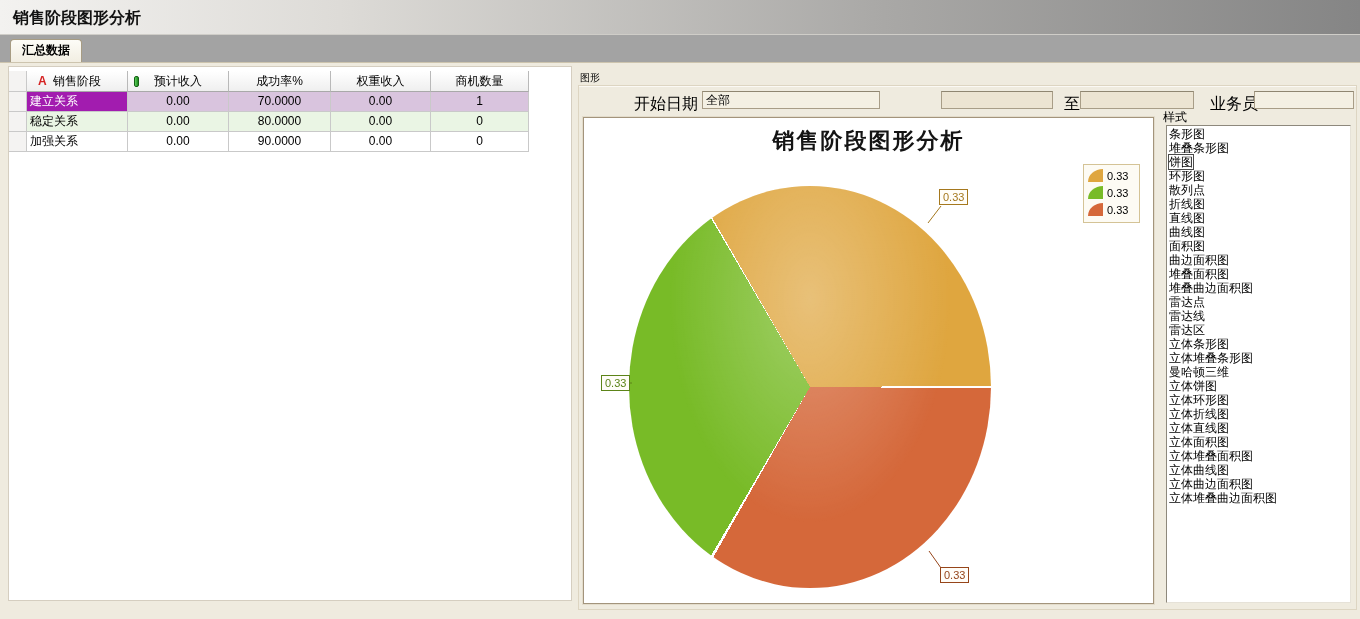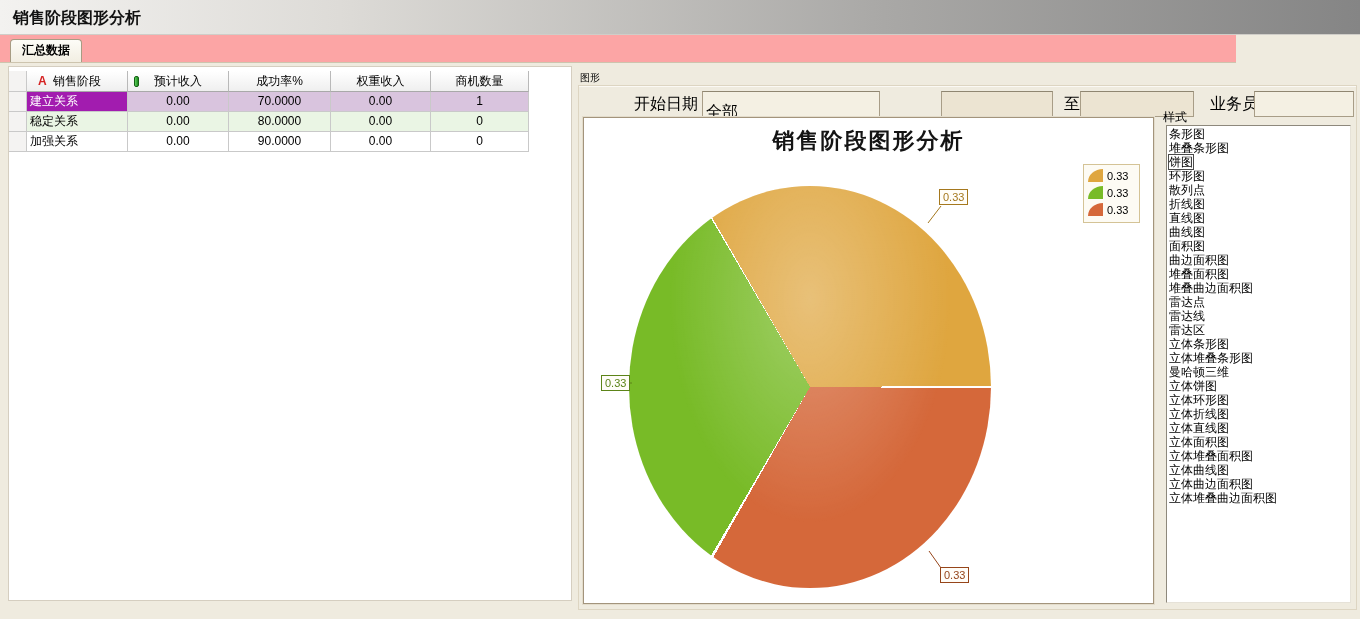--- a/index.html
+++ b/index.html
@@ -9,21 +9,21 @@
     font-size:12px; color:#000; background:#efebdf; position:relative;
   }
   
   .titlebar {
     position:absolute; left:0; top:0; width:1360px; height:35px;
     background:linear-gradient(to right,#f3f2f0 0%,#dddbd7 25%,#a9a8a6 65%,#858585 100%);
     border-bottom:1px solid #cfcdc8;
   }
   .titlebar .win-title { position:absolute; left:13px; top:8px; font-size:16px; font-weight:bold; color:#111; }
   
-  .tab-strip { position:absolute; left:0; top:35px; width:1236px; height:28px; background:#fca5a5; border-bottom:1px solid #cdc4ae; }
+  .tab-strip { position:absolute; left:0; top:35px; width:1360px; height:28px; background:#a3a3a3; border-bottom:1px solid #cdc4ae; }
   .tab {
     position:absolute; left:10px; bottom:0; height:23px; line-height:21px; padding:0 11px;
     background:linear-gradient(#fdfcf7,#f2eee2); border:1px solid #a79c83; border-bottom:none;
     border-radius:4px 4px 0 0; font-weight:bold; font-size:12px;
   }
   
   .left-panel {
     position:absolute; left:8px; top:66px; width:564px; height:535px;
     background:#fff; border:1px solid #d5cec0;
   }
@@ -51,22 +51,22 @@
     background:linear-gradient(to right,#5dce5d,#1d8a1d); border:1px solid #146114;
   }
   
   .graph-caption { position:absolute; left:580px; top:71px; font-size:10px; }
   .graph-box {
     position:absolute; left:578px; top:85px; width:779px; height:525px;
     border:1px solid #ddd5c2; box-shadow:inset 0 1px 0 #fbf9f4;
   }
   .flabel { position:absolute; top:94px; font-size:16px; }
   .finput {
-    position:absolute; top:91px; height:18px; line-height:16px; padding:12px 3px;
-    border:1px solid #a89d87; border-top-color:#8f8671; background:#f4f0e3; font-size:16px;
+    position:absolute; top:91px; height:18px; line-height:16px; padding:0 3px;
+    border:1px solid #a89d87; border-top-color:#8f8671; background:#f4f0e3; font-size:12px;
   }
   .finput.dim { background:#ece4d2; }
   
   .chart-box {
     position:absolute; left:583px; top:117px; width:571px; height:487px;
     background:#fff; border:1px solid #a3947c; box-shadow:0 0 0 1px #e3dccb;
   }
   .chart-title {
     position:absolute; left:0; top:8px; width:100%; text-align:center;
     font-family:"Liberation Serif","DejaVu Serif",serif; font-weight:bold;

